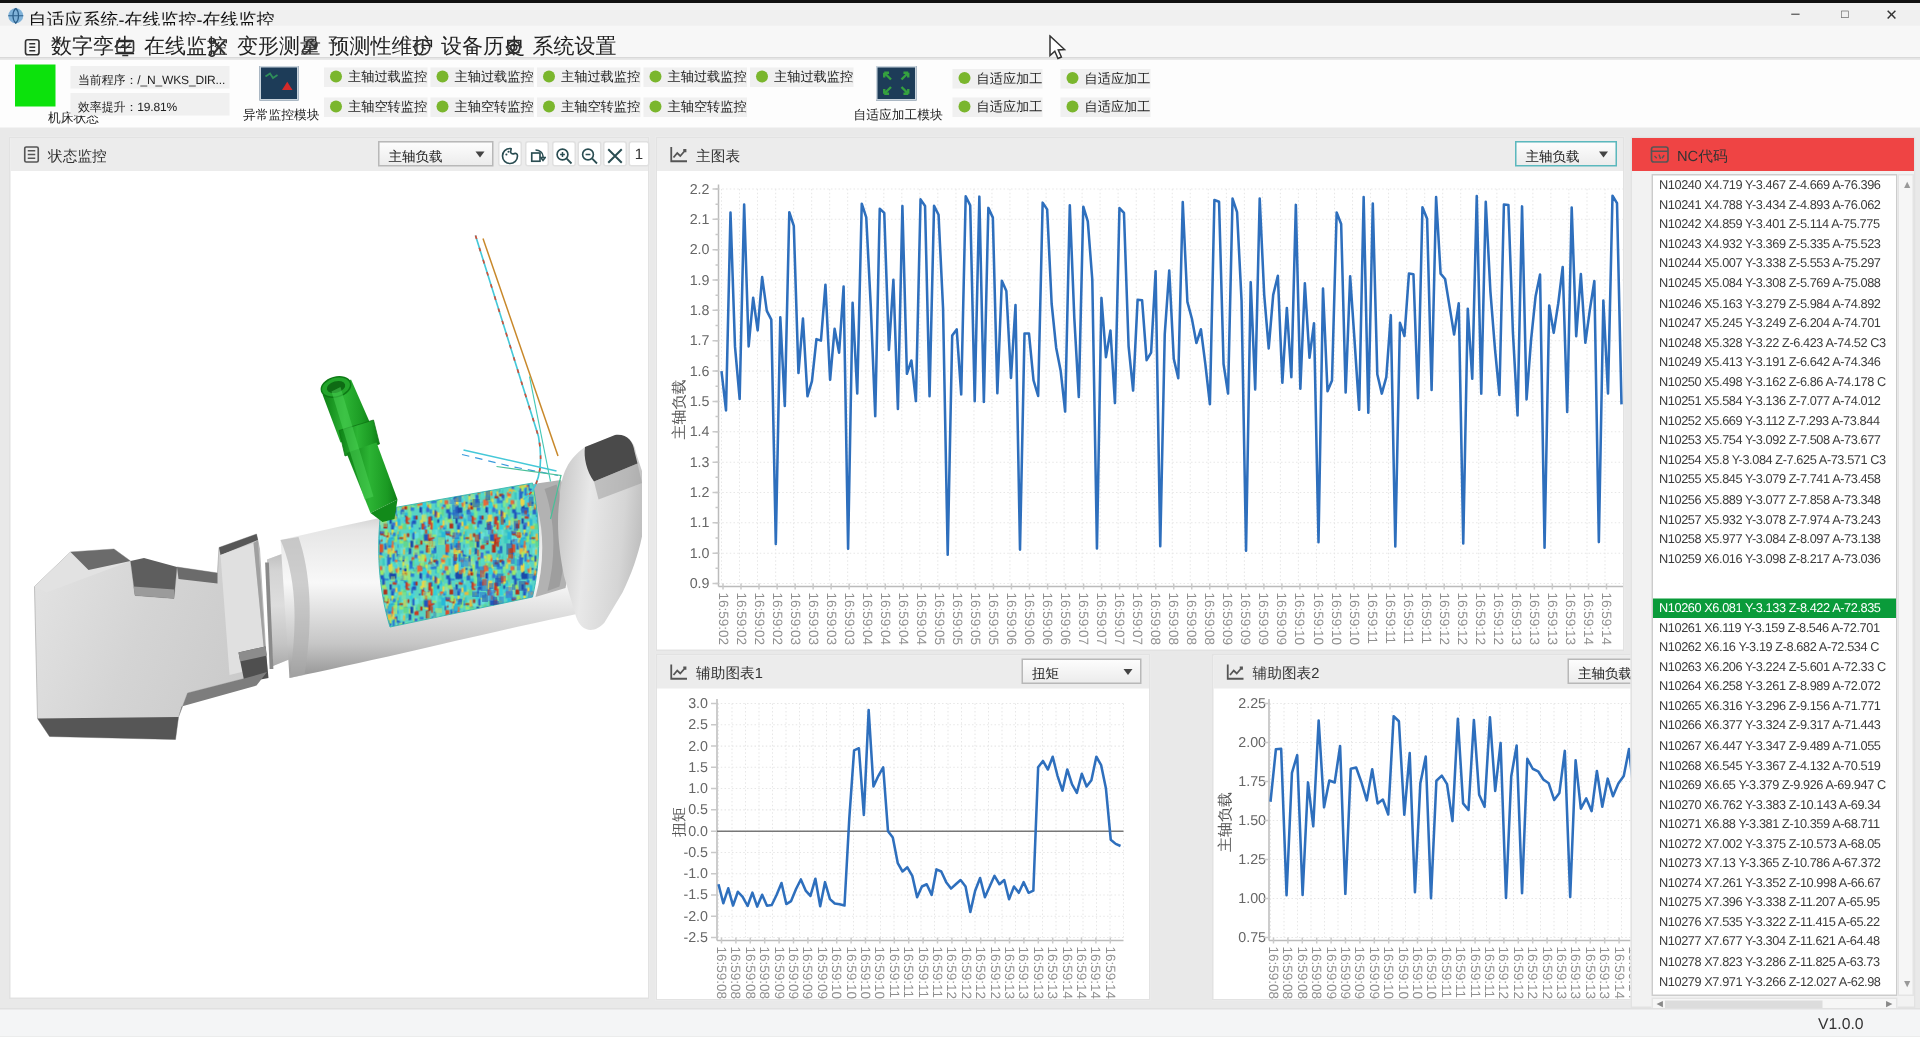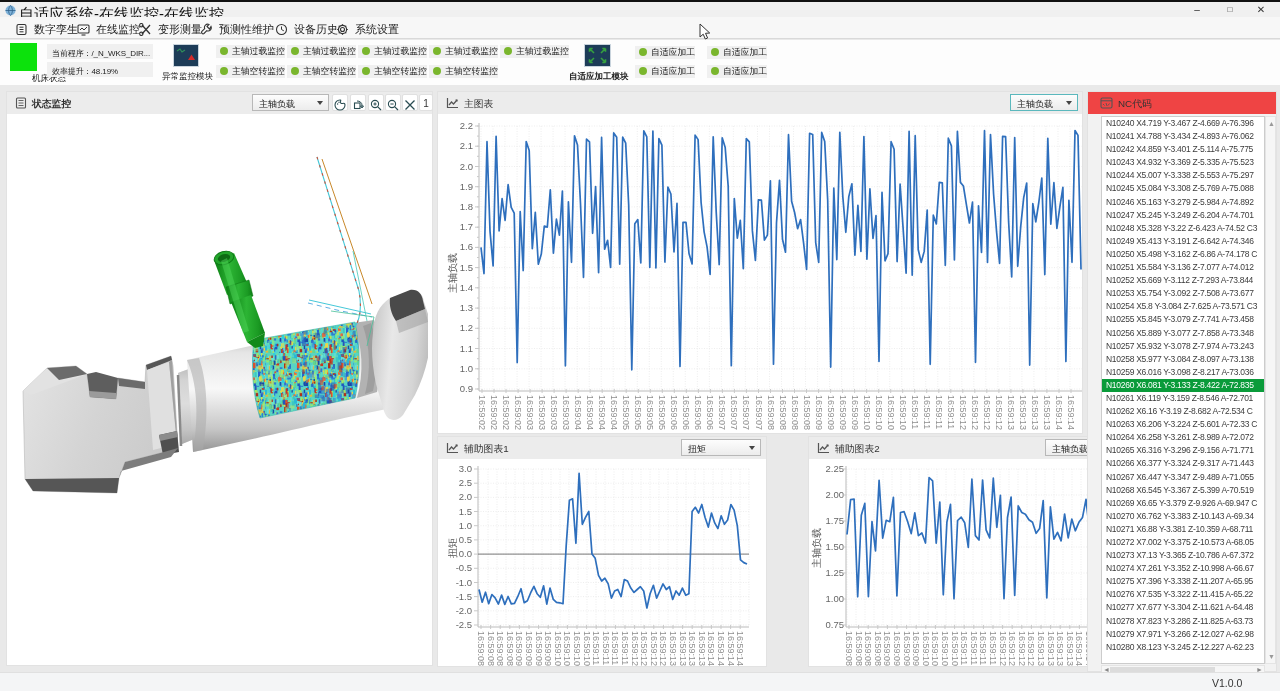--- a/index.html
+++ b/index.html
@@ -1,41 +1,41 @@
 <!DOCTYPE html>
 <html><head><meta charset="utf-8">
 <style>
 *{margin:0;padding:0;box-sizing:border-box;}
 html,body{width:1280px;height:691px;overflow:hidden;}
 body{font-family:"Liberation Sans",sans-serif;background:#e9e9e9;position:relative;}
 .abs{position:absolute;}
 
 #titlebar{position:absolute;left:0;top:0;width:1280px;height:17px;background:#f0f0f0;border-top:2px solid #111;}
-#titlebar .ttl{position:absolute;left:19px;top:3px;font-size:15px;color:#111;text-decoration:underline;}
+#titlebar .ttl{position:absolute;left:19px;top:3px;font-size:12px;color:#111;text-decoration:underline;}
 .winbtn{position:absolute;top:2px;font-size:10px;color:#333;width:30px;text-align:center;}
 
 #menubar{position:absolute;left:0;top:17px;width:1280px;height:22px;background:#f7f7f7;border-bottom:1px solid #d9d9d9;}
-.mitem{position:absolute;top:5px;height:14px;font-size:11px;color:#222;}
+.mitem{position:absolute;top:5px;height:14px;font-size:14px;color:#222;}
 .mitem svg{vertical-align:-3px;margin-right:6px;}
 
 #statusrow{position:absolute;left:0;top:40px;width:1280px;height:45px;background:#fdfdfd;}
 .infobox{position:absolute;left:47px;width:106px;height:15px;background:#f0f0f0;font-size:8px;letter-spacing:-0.1px;color:#222;padding:3.5px 0 0 5px;white-space:nowrap;overflow:hidden;}
 .monbtn{position:absolute;width:69px;height:13px;background:#f0f0f0;font-size:8.8px;color:#222;line-height:13px;white-space:nowrap;overflow:hidden;}
 .monbtn .dot{display:inline-block;width:8px;height:8px;border-radius:50%;background:#7ab62d;margin:0 4px 0 4px;vertical-align:-1px;}
 .modlabel{position:absolute;font-size:8.5px;color:#222;}
 
 .panel{position:absolute;background:#fff;border:1px solid #e2e2e2;}
 .phead{position:absolute;left:0;top:0;right:0;height:22px;background:#ececec;font-size:9.8px;color:#333;}
 .phead .pt{position:absolute;top:5px;}
 .dd{position:absolute;height:17px;background:linear-gradient(#fdfdfd,#ececec);border:1px solid #b8b8b8;font-size:9px;color:#222;padding:3px 0 0 6px;}
 .dd .arr{position:absolute;right:5px;top:6px;width:0;height:0;border-left:3.5px solid transparent;border-right:3.5px solid transparent;border-top:4px solid #444;}
 
 #nclist{position:absolute;left:1101px;top:116px;width:164px;height:548px;background:#fff;border:1px solid #ccc;overflow:hidden;}
 .ncl{height:13.1px;line-height:13.2px;font-size:8.5px;letter-spacing:-0.28px;color:#3c3c3c;white-space:nowrap;padding-left:4px;overflow:hidden;}
-.ncl.hl{background:#0a9b3a;color:#fff;}
+.ncl.hl{background:#0a9b3a;color:#fff;margin-top:20px;}
 #footer{position:absolute;left:0;top:672px;width:1280px;height:19px;background:#f4f5f6;border-top:1px solid #e0e0e0;font-size:10.5px;color:#333;padding-left:36px;}
 .tick{stroke:#c9c9c9;stroke-width:1;}
 .xlab{font-size:9px;fill:#8f8f8f;}
 .ylab{font-size:9.5px;fill:#666;}
 .atitle{font-size:10px;fill:#555;}
 </style></head><body>
 <div id="titlebar">
  <svg class="abs" style="left:5px;top:3px" width="11" height="11" viewBox="0 0 11 11">
       <circle cx="5.5" cy="5.5" r="5" fill="#7fb2d9"></circle>
       <path d="M0.5 5.5 H10.5 M5.5 0.5 C8 3,8 8,5.5 10.5 C3 8,3 3,5.5 0.5" stroke="#2c5f8a" stroke-width="0.8" fill="none"></path>
@@ -70,21 +70,21 @@
     <span class="mitem" style="left:336px"><svg width="13" height="13" viewBox="0 0 13 13">
         <circle cx="6.5" cy="6.5" r="2" fill="none" stroke="#333" stroke-width="1.1"></circle>
         <circle cx="6.5" cy="6.5" r="4.1" fill="none" stroke="#333" stroke-width="1.2"></circle>
         <path d="M6.5 1.2 V2.4 M6.5 10.6 V11.8 M1.2 6.5 H2.4 M10.6 6.5 H11.8 M2.75 2.75 L3.6 3.6 M9.4 9.4 L10.25 10.25 M10.25 2.75 L9.4 3.6 M3.6 9.4 L2.75 10.25" stroke="#333" stroke-width="1.2"></path>
       </svg>系统设置</span>
   </div>
 <div id="statusrow">
     <div class="abs" style="left:10px;top:3px;width:27px;height:28px;background:#0ce20c;"></div>
     <div class="abs" style="left:8px;top:33px;font-size:8.5px;color:#222;margin-left:24px;">机床状态</div>
     <div class="infobox" style="top:4px;">当前程序：/_N_WKS_DIR...</div>
-    <div class="infobox" style="top:22px;">效率提升：48.19%</div>
+    <div class="infobox" style="top:22px;">效率提升：19.81%</div>
     <div class="abs" style="left:173px;top:4px;width:26px;height:23px;background:#1d3c58;border:1px solid #c9d4dd;">
 <svg width="24" height="20" viewBox="0 0 24 20">
         <path d="M3 6 L6 4 L8 7 L11 5" stroke="#2f8f5a" stroke-width="1.2" fill="none"></path>
         <path d="M14 15 L17.5 9.5 L21 15 Z" fill="#d42a2a"></path>
       </svg></div>
     <div class="modlabel" style="left:162px;top:31px;">异常监控模块</div>
     <div class="monbtn" style="left:216px;top:5px;"><span class="dot"></span>主轴过载监控</div>
     <div class="monbtn" style="left:287px;top:5px;"><span class="dot"></span>主轴过载监控</div>
     <div class="monbtn" style="left:358px;top:5px;"><span class="dot"></span>主轴过载监控</div>
     <div class="monbtn" style="left:429px;top:5px;"><span class="dot"></span>主轴过载监控</div>
@@ -95,29 +95,29 @@
     <div class="monbtn" style="left:429px;top:25px;"><span class="dot"></span>主轴空转监控</div>
     <div class="abs" style="left:584px;top:4px;width:27px;height:23px;background:#1d3c58;border:1px solid #c9d4dd;">
 <svg width="25" height="21" viewBox="0 0 25 21">
         <g stroke="#35a13f" stroke-width="1.6" fill="none">
           <path d="M9 8 L4.5 3.5 M4.5 3.5 h3.2 M4.5 3.5 v3.2"></path>
           <path d="M16 8 L20.5 3.5 M20.5 3.5 h-3.2 M20.5 3.5 v3.2"></path>
           <path d="M9 13 L4.5 17.5 M4.5 17.5 h3.2 M4.5 17.5 v-3.2"></path>
           <path d="M16 13 L20.5 17.5 M20.5 17.5 h-3.2 M20.5 17.5 v-3.2"></path>
         </g>
       </svg></div>
-    <div class="modlabel" style="left:569px;top:31px;font-weight:bold;">自适应加工模块</div>
+    <div class="modlabel" style="left:569px;top:31px;">自适应加工模块</div>
     <div class="monbtn" style="left:635px;top:6px;width:60px;"><span class="dot"></span>自适应加工</div>
     <div class="monbtn" style="left:707px;top:6px;width:60px;"><span class="dot"></span>自适应加工</div>
     <div class="monbtn" style="left:635px;top:25px;width:60px;"><span class="dot"></span>自适应加工</div>
     <div class="monbtn" style="left:707px;top:25px;width:60px;"><span class="dot"></span>自适应加工</div>
   </div>
 <div class="panel" style="left:6px;top:91px;width:427px;height:575px;">
     <div class="phead">
-      <span class="pt" style="left:8px;font-weight:bold;"><svg width="12" height="12" viewBox="0 0 12 12" style="vertical-align:-2px;margin-right:5px;">
+      <span class="pt" style="left:8px;"><svg width="12" height="12" viewBox="0 0 12 12" style="vertical-align:-2px;margin-right:5px;">
           <rect x="1.5" y="1" width="9" height="10" rx="1" fill="none" stroke="#555" stroke-width="1.1"></rect>
           <path d="M3.5 3.5 H8.5 M3.5 6 H8.5 M3.5 8.5 H8.5" stroke="#555" stroke-width="0.9"></path>
         </svg>状态监控</span>
     </div>
     <div class="dd" style="left:245px;top:2px;width:77px;">主轴负载<span class="arr"></span></div>
     <div class="abs" style="left:325px;top:2px;width:16px;height:17px;background:#fff;border:1px solid #e0e0e0;border-radius:2px;text-align:center;padding-top:2px;"><svg width="12" height="12" viewBox="0 0 12 12">
         <path d="M6 1 a5 5 0 1 0 5 5 c0-1.5-1-2-2.2-1.6 c-1.4.5-2.8-.4-2.3-1.9 C7 .6 6.8 1 6 1 Z" fill="none" stroke="#2a4d52" stroke-width="1.1"></path>
         <circle cx="3.6" cy="5" r=".7" fill="#2a4d52"></circle>
         <circle cx="5" cy="3.2" r=".7" fill="#2a4d52"></circle>
       </svg></div>
@@ -1441,21 +1441,21 @@
     <div class="ncl">N10258 X5.977 Y-3.084 Z-8.097 A-73.138</div>
     <div class="ncl">N10259 X6.016 Y-3.098 Z-8.217 A-73.036</div>
     <div class="ncl hl">N10260 X6.081 Y-3.133 Z-8.422 A-72.835</div>
     <div class="ncl">N10261 X6.119 Y-3.159 Z-8.546 A-72.701</div>
     <div class="ncl">N10262 X6.16 Y-3.19 Z-8.682 A-72.534 C</div>
     <div class="ncl">N10263 X6.206 Y-3.224 Z-5.601 A-72.33 C</div>
     <div class="ncl">N10264 X6.258 Y-3.261 Z-8.989 A-72.072</div>
     <div class="ncl">N10265 X6.316 Y-3.296 Z-9.156 A-71.771</div>
     <div class="ncl">N10266 X6.377 Y-3.324 Z-9.317 A-71.443</div>
     <div class="ncl">N10267 X6.447 Y-3.347 Z-9.489 A-71.055</div>
-    <div class="ncl">N10268 X6.545 Y-3.367 Z-5.399 A-70.519</div>
+    <div class="ncl">N10268 X6.545 Y-3.367 Z-4.132 A-70.519</div>
     <div class="ncl">N10269 X6.65 Y-3.379 Z-9.926 A-69.947 C</div>
     <div class="ncl">N10270 X6.762 Y-3.383 Z-10.143 A-69.34</div>
     <div class="ncl">N10271 X6.88 Y-3.381 Z-10.359 A-68.711</div>
     <div class="ncl">N10272 X7.002 Y-3.375 Z-10.573 A-68.05</div>
     <div class="ncl">N10273 X7.13 Y-3.365 Z-10.786 A-67.372</div>
     <div class="ncl">N10274 X7.261 Y-3.352 Z-10.998 A-66.67</div>
     <div class="ncl">N10275 X7.396 Y-3.338 Z-11.207 A-65.95</div>
     <div class="ncl">N10276 X7.535 Y-3.322 Z-11.415 A-65.22</div>
     <div class="ncl">N10277 X7.677 Y-3.304 Z-11.621 A-64.48</div>
     <div class="ncl">N10278 X7.823 Y-3.286 Z-11.825 A-63.73</div>

